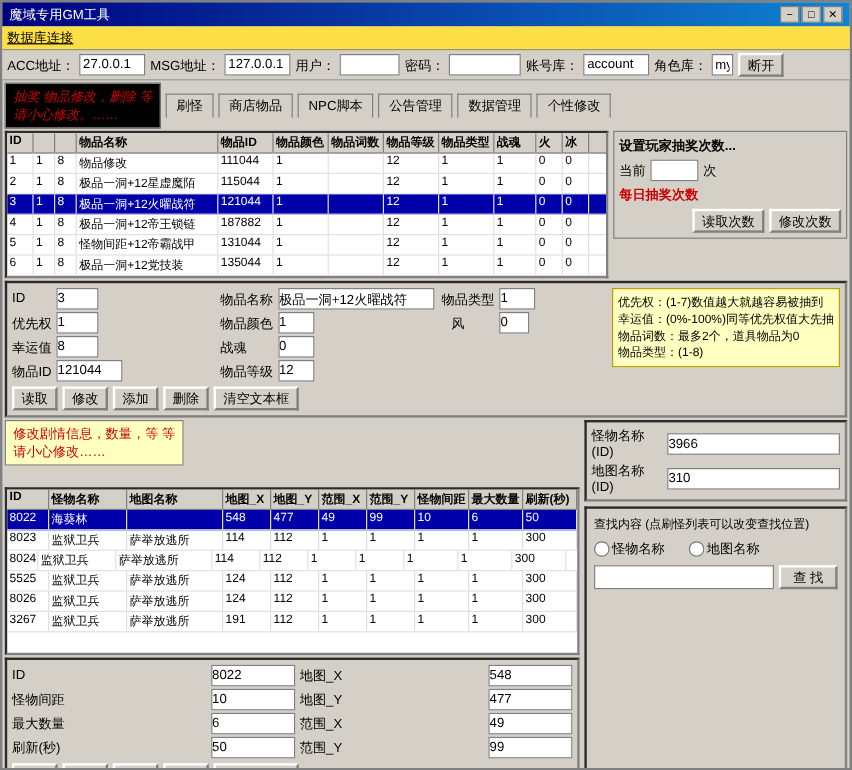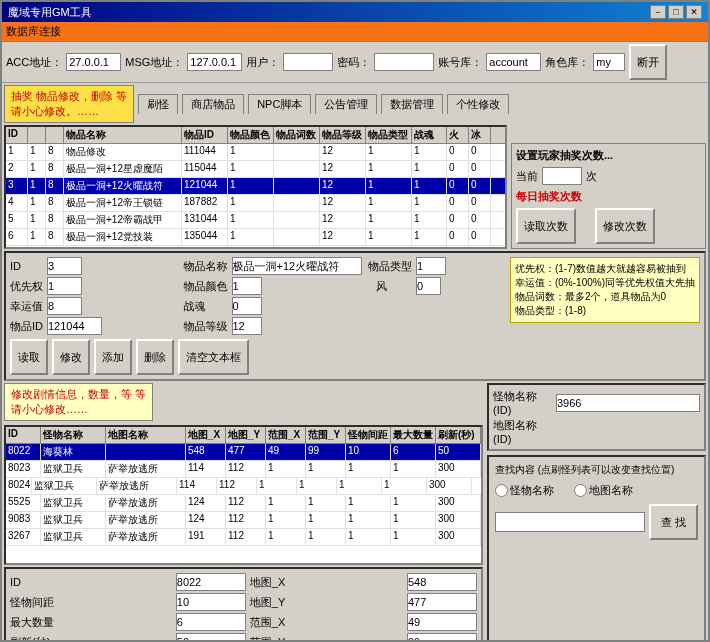--- a/index.html
+++ b/index.html
@@ -39,44 +39,45 @@
       background: #d4d0c8;
       border: 1px solid #808080;
       font-size: 9px;
       display: flex;
       align-items: center;
       justify-content: center;
       cursor: pointer;
       color: black;
     }
     .menubar {
-      background: #f97316;
+      background: #fde047;
       padding: 2px 4px;
       font-size: 11px;
       border-bottom: 1px solid #808080;
+      text-decoration: underline;
     }
     .acc-bar {
       display: flex;
       align-items: center;
       padding: 2px 4px;
       gap: 4px;
       font-size: 11px;
       background: #d4d0c8;
       border-bottom: 1px solid #999;
     }
     .acc-bar label { white-space: nowrap; }
     .acc-bar input {
       height: 18px;
       font-size: 11px;
       border: 1px solid #808080;
       background: white;
       padding: 0 2px;
     }
     .btn {
-      height: 36px;
+      height: 20px;
       padding: 0 6px;
       font-size: 11px;
       background: #d4d0c8;
       border: 2px solid;
       border-color: #ffffff #808080 #808080 #ffffff;
       cursor: pointer;
       white-space: nowrap;
     }
     .tab {
       padding: 2px 8px;
@@ -129,32 +130,32 @@
     <input type="text" style="width: 55px;" value="27.0.0.1">
     <label>MSG地址：</label>
     <input type="text" style="width: 55px;" value="127.0.0.1">
     <label>用户：</label>
     <input type="text" style="width: 50px;">
     <label>密码：</label>
     <input type="password" style="width: 60px;">
     <label>账号库：</label>
     <input type="text" style="width: 55px;" value="account">
     <label>角色库：</label>
-    <input type="text" style="width: 32px;" value="my">
+    <input type="text" style="width: 18px;" value="my">
     <button class="btn">断开</button>
   </div>
 
   <div style="flex:1; display:flex; flex-direction:column; overflow:hidden; padding:2px; position:relative;">
 
     <div style="display:flex; flex-direction:column; margin-bottom:2px;">
 
       <div style="display:flex; align-items:center; margin-bottom:2px;">
 
         <div style="position:relative; margin-right:4px;">
-          <div style="border:1px solid #808080; background:#fde047; padding:3px 6px; font-size:11px; color:#cc0000; display:inline-block; min-width:120px;">
+          <div style="border:1px solid #808080; background:#000000; padding:3px 6px; font-size:11px; color:#cc0000; display:inline-block; min-width:120px;font-style:italic;">
             <div>抽奖  物品修改，删除 等</div>
             <div>请小心修改。……</div>
           </div>
         </div>
 
         <div style="display:flex; gap:2px;">
           <div class="tab"><span>刷怪</span></div>
           <div class="tab"><span>商店物品</span></div>
           <div class="tab"><span>NPC脚本</span></div>
           <div class="tab"><span>公告管理</span></div>
@@ -236,21 +237,21 @@
               <div class="td" style="width:46px">12</div>
                 <div class="td" style="width:46px">1</div>
                 <div class="td" style="width:35px">1</div>
               <div class="td" style="width:22px">0</div>
                 <div class="td" style="width:22px">0</div>
             </div>
             <div class="tr">
               <div class="td" style="width:22px">5</div>
                 <div class="td" style="width:18px">1</div>
                 <div class="td" style="width:18px">8</div>
-              <div class="td" style="width:118px">极品一洞+12帝霸战甲</div>
+              <div class="td" style="width:118px">怪物间距+12帝霸战甲</div>
               <div class="td" style="width:46px">131044</div>
                 <div class="td" style="width:46px">1</div>
                 <div class="td" style="width:46px"></div>
               <div class="td" style="width:46px">12</div>
                 <div class="td" style="width:46px">1</div>
                 <div class="td" style="width:35px">1</div>
               <div class="td" style="width:22px">0</div>
                 <div class="td" style="width:22px">0</div>
             </div>
             <div class="tr">
@@ -265,31 +266,31 @@
                 <div class="td" style="width:46px">1</div>
                 <div class="td" style="width:35px">1</div>
               <div class="td" style="width:22px">0</div>
                 <div class="td" style="width:22px">0</div>
             </div>
           </div>
         </div>
 
         <div style="width:195px; display:flex; flex-direction:column; gap:4px; position:relative;">
 
-          <div style="border:1px solid #808080; background:#d4d0c8; padding:4px; font-size:11px;margin-top:18px;">
+          <div style="border:1px solid #808080; background:#d4d0c8; padding:4px; font-size:11px;">
             <div style="font-weight:bold; margin-bottom:4px; color:#000;">设置玩家抽奖次数...</div>
             <div style="display:flex; align-items:center; gap:4px; margin-bottom:4px;">
               <span>当前</span>
               <input type="text" style="width: 40px; height: 18px; font-size: 11px; border: 1px solid rgb(128, 128, 128);">
               <span>次</span>
             </div>
             <div style="display:flex; align-items:center; gap:4px; margin-bottom:4px;">
               <span style="color:#cc0000; font-size:11px; font-weight:bold;">每日抽奖次数</span>
             </div>
-            <div style="display:flex; gap:19px;">
+            <div style="display:flex; gap:4px;justify-content:flex-end;">
               <button class="btn">读取次数</button>
               <button class="btn">修改次数</button>
             </div>
           </div>
         </div>
       </div>
     </div>
 
     <div style="border:2px inset #808080; background:#d4d0c8; padding:4px; margin-bottom:2px; position:relative;">
       <div style="display:grid; grid-template-columns: auto 1fr auto 1fr auto 1fr auto 1fr; gap:2px 4px; align-items:center; font-size:11px;">
@@ -343,21 +344,21 @@
         <button class="btn">添加</button>
         <button class="btn">删除</button>
         <button class="btn">清空文本框</button>
       </div>
     </div>
 
     <div style="display:flex; gap:4px; flex:1;">
 
       <div style="flex:1; display:flex; flex-direction:column; gap:2px;">
 
-        <div style="border:1px solid #808080; background:#ffffc0; padding:3px 6px; font-size:11px; color:#cc0000; display:inline-block; align-self:flex-start; margin-bottom:2px;">
+        <div style="border:1px solid #808080; background:#ffffc0; padding:3px 6px; font-size:11px; color:#cc0000; display:inline-block; align-self:flex-start; margin-bottom:16px;">
           <div>修改剧情信息，数量，等 等</div>
           <div>请小心修改……</div>
         </div>
 
         <div style="border:2px inset #808080; background:white; height:140px; overflow:hidden; display:flex;">
           <div style="flex:1; overflow-y:auto;">
             <div style="display:flex; background:#d4d0c8; border-bottom:1px solid #808080; font-size:10px; font-weight:bold;">
               <div class="th" style="width:35px">ID</div>
               <div class="th" style="width:65px">怪物名称</div>
               <div class="th" style="width:80px">地图名称</div>
@@ -411,21 +412,21 @@
               <div class="td" style="width:80px">萨举放逃所</div>
               <div class="td" style="width:40px">124</div>
                 <div class="td" style="width:40px">112</div>
               <div class="td" style="width:40px">1</div>
                 <div class="td" style="width:40px">1</div>
               <div class="td" style="width:45px">1</div>
                 <div class="td" style="width:45px">1</div>
               <div class="td" style="width:45px">300</div>
             </div>
             <div class="tr">
-              <div class="td" style="width:35px">9083</div>
+              <div class="td" style="width:35px">8026</div>
               <div class="td" style="width:65px">监狱卫兵</div>
               <div class="td" style="width:80px">萨举放逃所</div>
               <div class="td" style="width:40px">124</div>
                 <div class="td" style="width:40px">112</div>
               <div class="td" style="width:40px">1</div>
                 <div class="td" style="width:40px">1</div>
               <div class="td" style="width:45px">1</div>
                 <div class="td" style="width:45px">1</div>
               <div class="td" style="width:45px">300</div>
             </div>
@@ -477,20 +478,21 @@
         </div>
       </div>
 
       <div style="width:240px; display:flex; flex-direction:column; gap:4px;">
 
         <div style="border:2px inset #808080; background:#d4d0c8; padding:4px; font-size:11px;">
           <div style="display:grid; grid-template-columns: auto 1fr; gap:2px 4px; align-items:center;">
             <span>怪物名称 (ID)</span>
             <input type="text" style="height: 18px; font-size: 11px; border: 1px solid rgb(128, 128, 128);" value="3966">
             <span>地图名称 (ID)</span>
+            <input type="text" style="height: 18px; font-size: 11px; border: 1px solid rgb(128, 128, 128);" value="310">
           </div>
         </div>
 
         <div style="border:2px inset #808080; background:#d4d0c8; padding:6px; font-size:11px; flex:1;">
           <div style="font-size:10px; margin-bottom:6px; color:#000;">查找内容 (点刷怪列表可以改变查找位置)</div>
           <div style="display:flex; gap:20px; margin-bottom:6px; align-items:center;">
             <label style="display:flex; align-items:center; gap:2px; cursor:pointer;">
               <input type="radio" name="search_type" style="">
               <span>怪物名称</span>
             </label>

